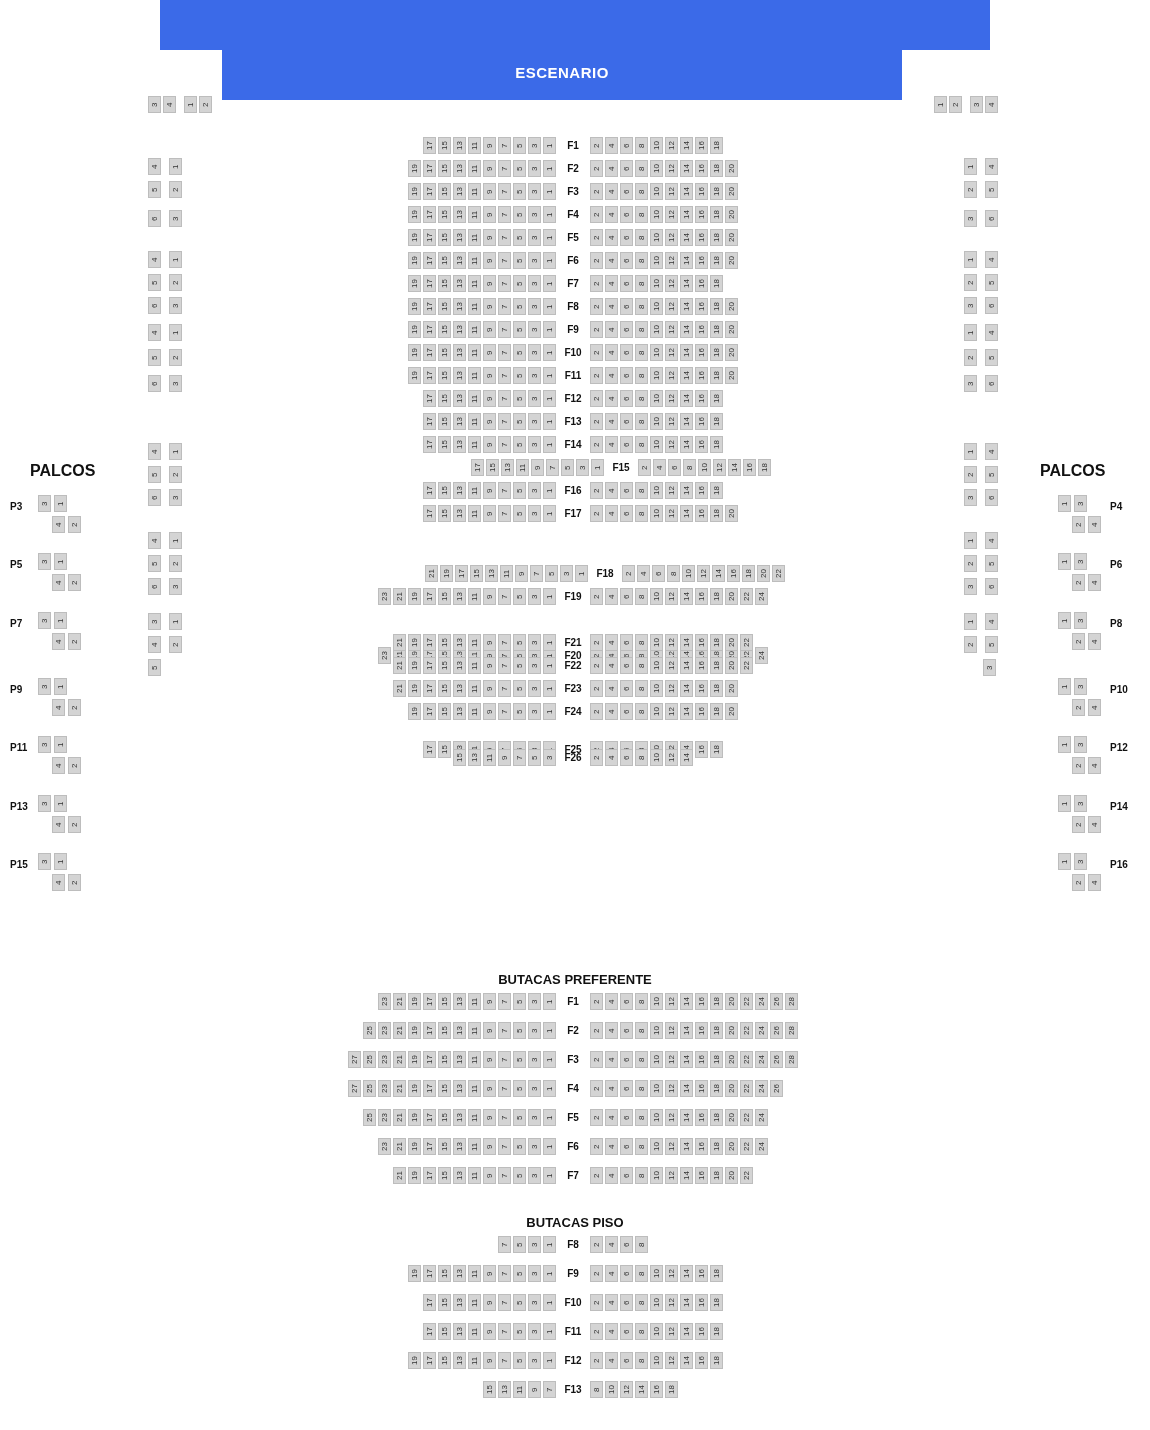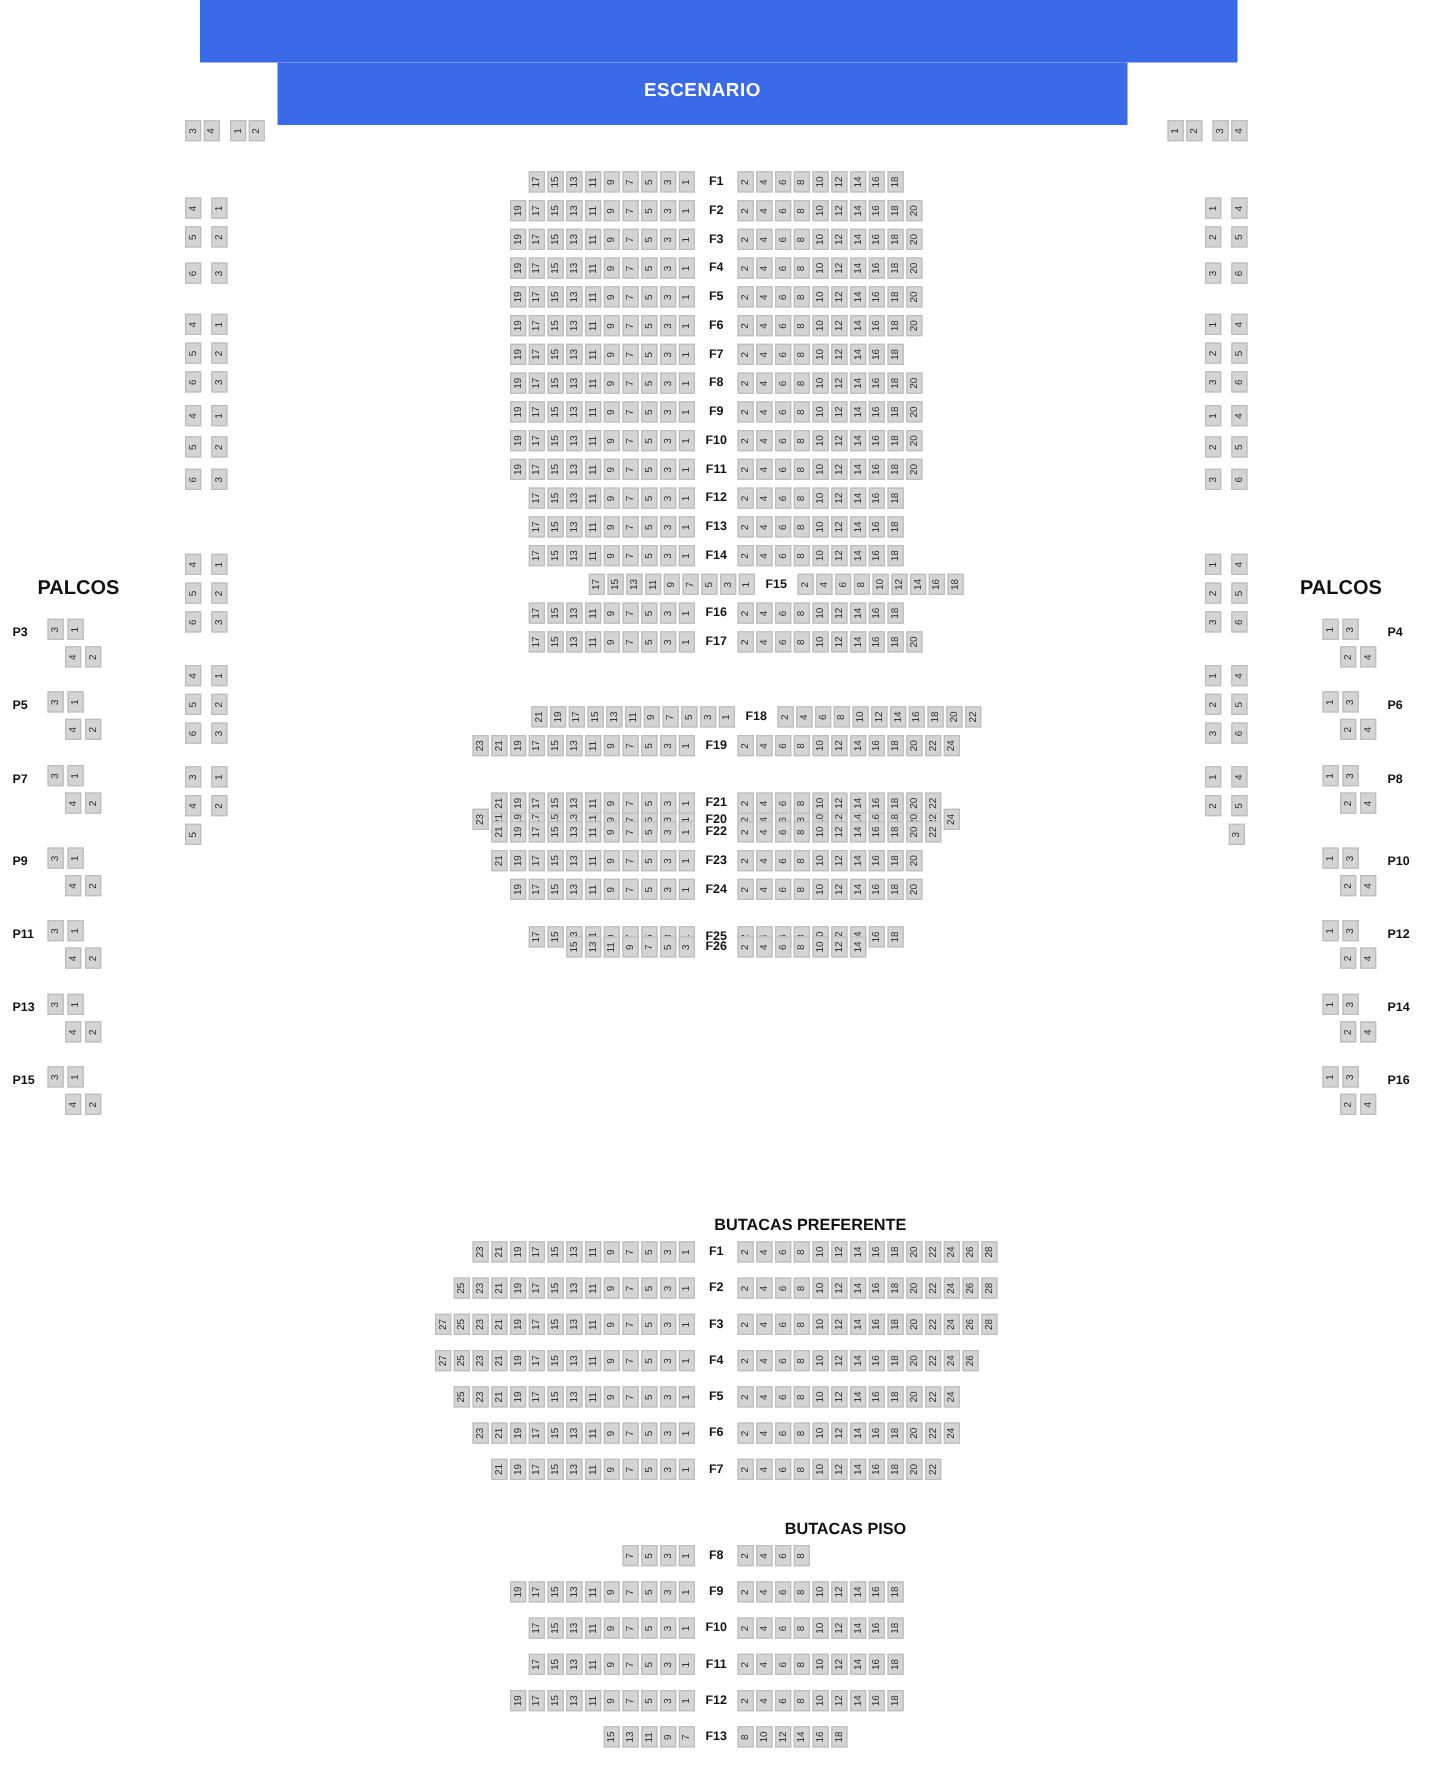--- a/index.html
+++ b/index.html
@@ -17,21 +17,21 @@
     line-height:1;margin:0;
   }
   .rowlabel{
     font-size:10px;font-weight:bold;color:#111;width:30px;text-align:center;
     display:inline-block;
   }
   .seatrow{position:absolute;white-space:nowrap;height:19px;display:flex;align-items:center;gap:2px;}
   .side-grp{position:absolute;white-space:nowrap;display:flex;gap:2px;align-items:center;}
   .palco-title{position:absolute;font-size:16px;font-weight:bold;color:#111;}
   .palco-tag{position:absolute;font-size:10px;font-weight:bold;color:#111;}
-  .section-title{position:absolute;font-size:13px;font-weight:bold;color:#111;text-align:right;width:300px;}
+  .section-title{position:absolute;font-size:13px;font-weight:bold;color:#111;text-align:center;width:300px;}
 </style>
 </head>
 <body>
 
 <div id="stage-wrap">
 
   <div class="stage-block" style="left:160px;top:0;width:830px;height:50px;"></div>
   <div class="stage-block" style="left:222px;top:50px;width:680px;height:50px;">
     <div class="stage-label" style="top:14px;left:0;">ESCENARIO</div>
   </div>

